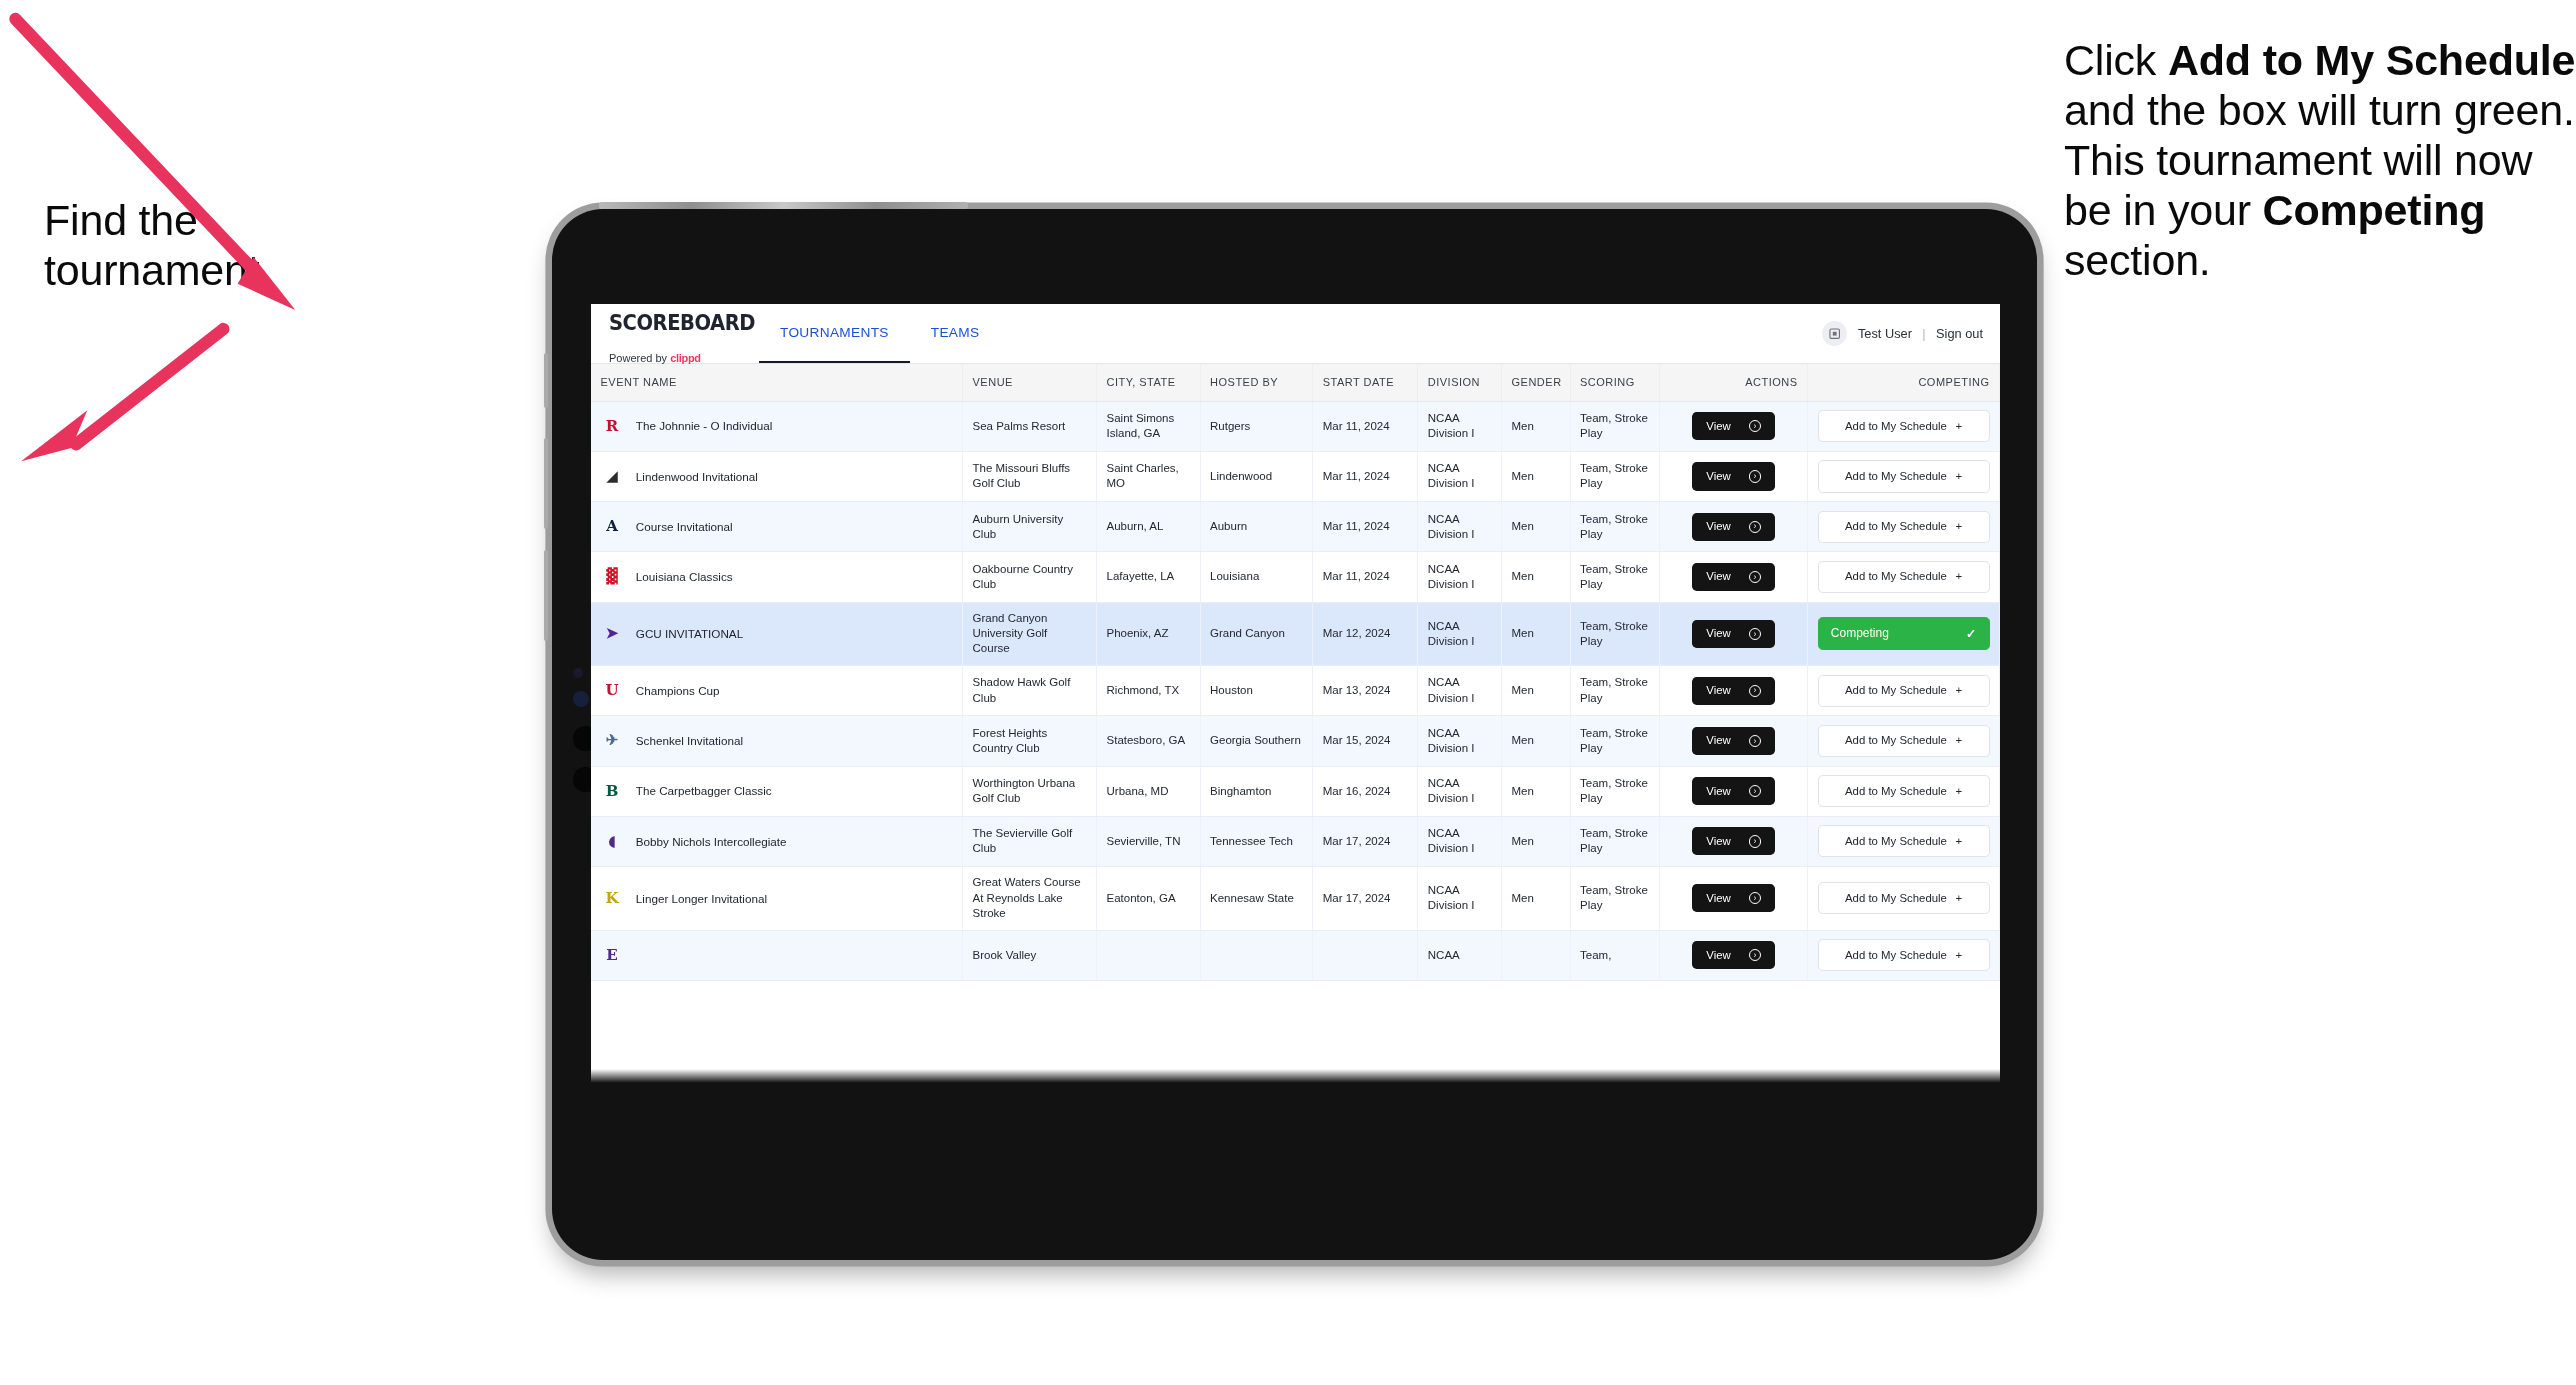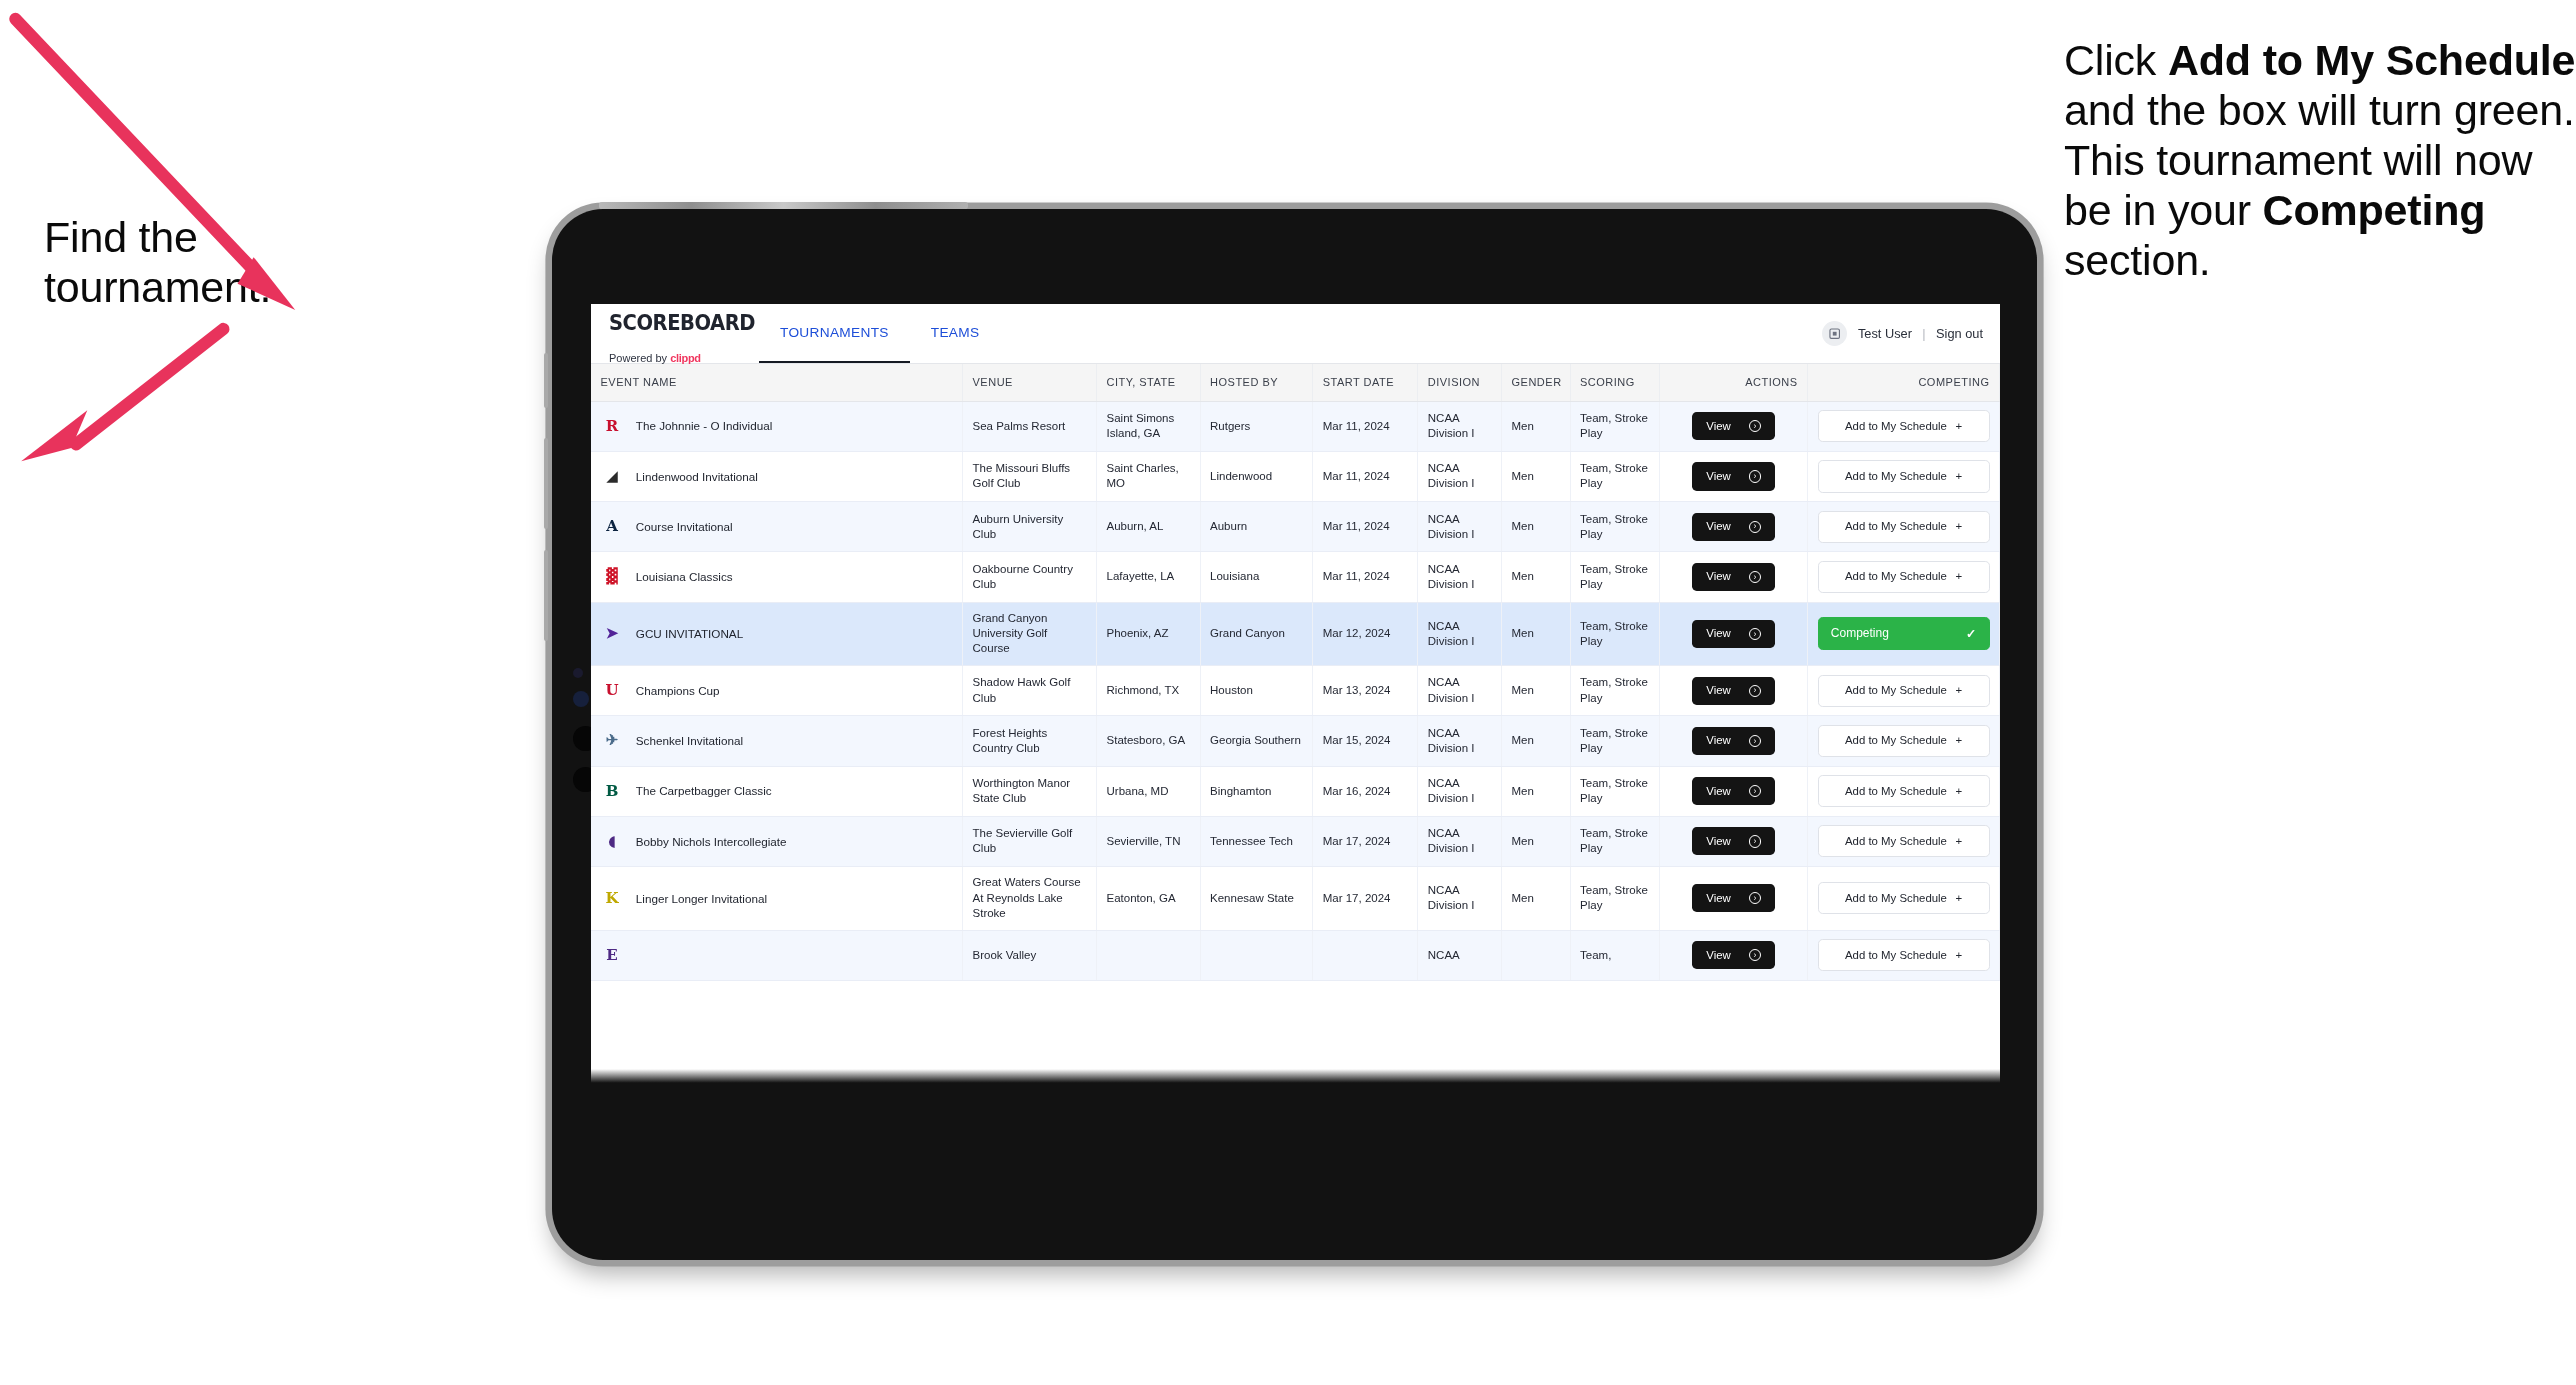--- a/index.html
+++ b/index.html
@@ -14,21 +14,21 @@
   
   .annot {
     position: absolute;
     color: #0a0a0a;
     font-size: 43px;
     line-height: 1.16;
     font-weight: 400;
     letter-spacing: -0.2px;
   }
   .annot b { font-weight: 700; }
-  #annot-left  { left: 44px;  top: 213px; width: 407px; }
+  #annot-left  { left: 44px;  top: 196px; width: 407px; }
   #annot-right { left: 2064px; top: 36px;  width: 516px; }
 
   
   .arrow-svg { position: absolute; overflow: visible; pointer-events: none; }
   #arrow-left-wrap  { left: 312px;  top: 350px;  width: 322px; height: 312px; }
   #arrow-right-wrap { left: 1845px; top: 492px;  width: 237px; height: 189px; }
 
   
   .device {
     position: absolute;
@@ -437,21 +437,21 @@
                 </span>
               </td>
             </tr>
             <tr class="plain">
               <td>
                 <div class="ev-cell">
                   <span class="logo" style="color: rgb(0, 90, 67); background: transparent;">B</span>
                   <span class="ev-name">The Carpetbagger Classic</span>
                 </div>
               </td>
-              <td>Worthington Manor State Club</td>
+              <td>Worthington Urbana Golf Club</td>
               <td>Urbana, MD</td>
               <td>Binghamton</td>
               <td>Mar 16, 2024</td>
               <td>NCAA Division I</td>
               <td>Men</td>
               <td>Team, Stroke Play</td>
               <td class="td-act cell-ctr"><span class="btn-view">
                   <span>View</span>
                   <span class="ico-circle">›</span>
                 </span></td>

